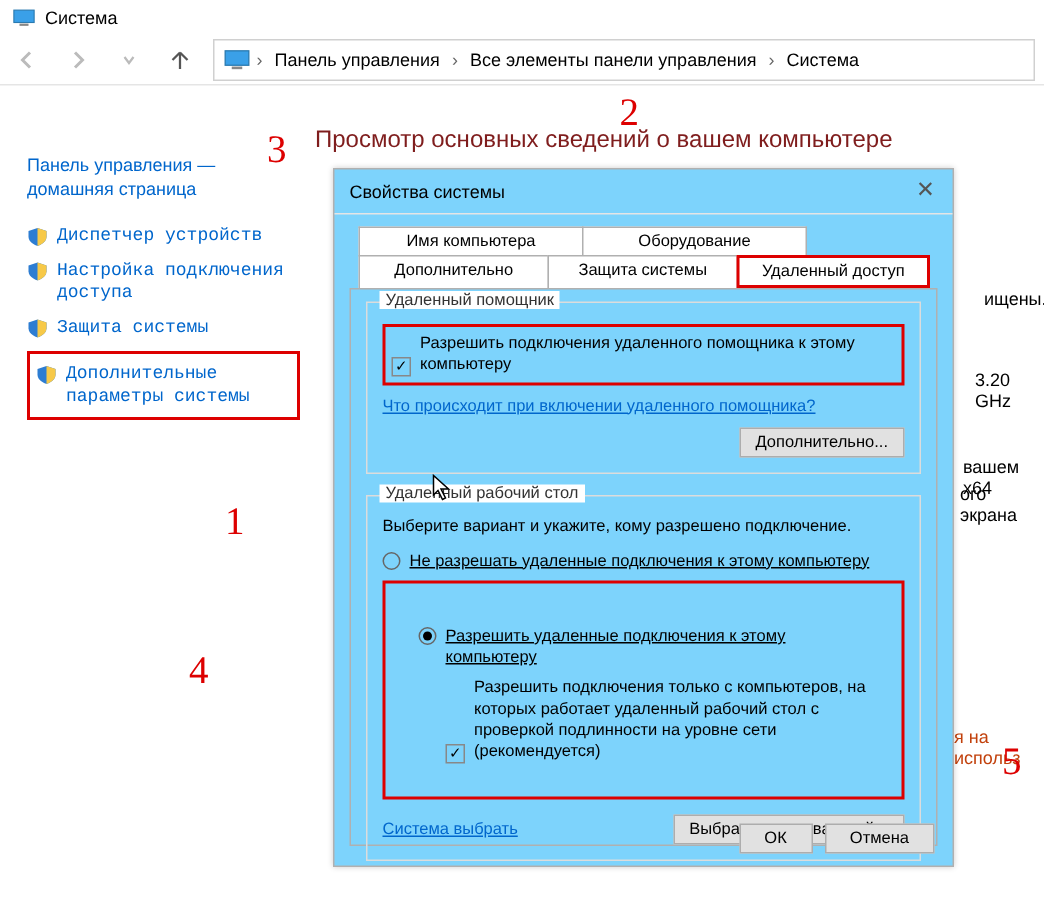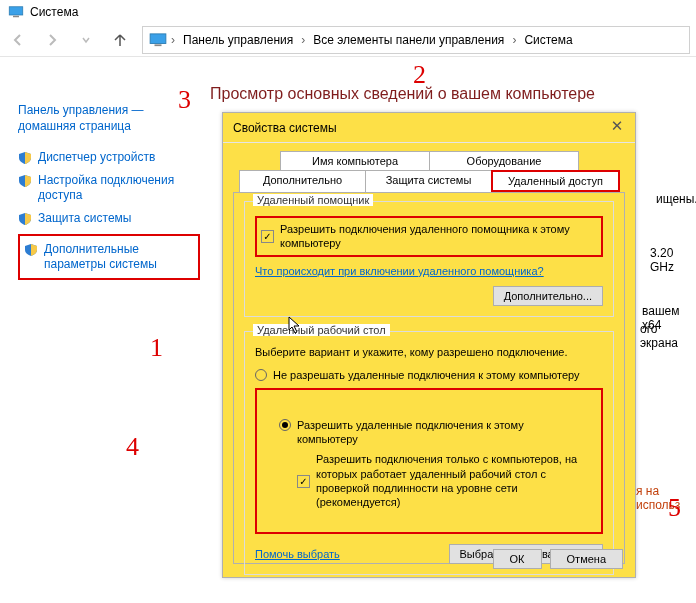--- a/index.html
+++ b/index.html
@@ -66,20 +66,21 @@
     line-height: 1.3;
     margin-bottom: 12px;
     display:block;
     margin-top:32px;
   }
   .side-item {
     display: flex; align-items: flex-start; gap: 6px;
     color: #0066cc;
     padding: 4px 0;
     line-height: 1.25;
+    font-family: Liberation Mono, monospace;
   }
   .shield {
     width: 14px; height: 14px; flex-shrink:0; margin-top:1px;
   }
   .side-item.framed {
     border: 2px solid #d00;
     padding: 6px 4px;
     margin-top: 4px;
   }
   
@@ -95,21 +96,21 @@
     top: 28px;
     left: 0;
   }
   
   .dialog {
     position: absolute;
     left: 222px;
     top: 112px;
     width: 414px;
     height: 466px;
-    background: #fde047;
+    background: #7dd3fc;
     border: 1px solid #b0b0b0;
     box-shadow: 0 0 4px rgba(0,0,0,.2);
     z-index: 5;
   }
   .dlg-title {
     height: 30px;
     display:flex; align-items:center;
     padding: 0 10px;
     font-size: 12px;
     border-bottom: 1px solid #e5e5e5;
@@ -131,21 +132,21 @@
   }
   .tab {
     border: 1px solid #b0b0b0;
     border-bottom: none;
     padding: 3px 10px;
     font-size: 11px;
     background: #fff;
     margin-right: -1px;
     position: relative;
   }
-  .tab-row.row1 { justify-content: center; }
+  .tab-row.row1 { justify-content: flex-start; }
   .tab-row.row1 .tab { width: 150px; text-align:center; }
   .tab-row.row2 .tab { flex:1; text-align:center; }
   .tab.selected {
     border: 2px solid #d00;
     z-index: 2;
   }
   .tab-body {
     border: 1px solid #b0b0b0;
     margin: 0 10px;
     height: 372px;
@@ -161,21 +162,21 @@
   }
   .group > .legend {
     position: absolute;
     top: -8px; left: 8px;
     background: #fff;
     padding: 0 4px;
     font-size: 11px;
     color: #333;
   }
   .chk-row {
-    display:flex; align-items:center; gap:6px;
+    display:flex; align-items:flex-end; gap:6px;
     font-size: 11px;
     line-height: 1.3;
   }
   .chk {
     width:13px; height:13px;
     border:1px solid #888;
     display:flex; align-items:center; justify-content:center;
     font-size:10px;
     margin-top:1px;
     flex-shrink:0;
@@ -195,20 +196,21 @@
     padding: 3px 10px;
     font-size: 11px;
     display:inline-block;
   }
   .btn-row-right { text-align:right; margin-top: 8px; }
   .radio-row {
     display:flex; align-items:flex-start; gap:6px;
     font-size: 11px;
     margin: 6px 0;
     line-height:1.3;
+    text-decoration:underline;
   }
   .radio {
     width:12px; height:12px; border:1px solid #666; border-radius:50%;
     display:flex; align-items:center; justify-content:center;
     flex-shrink:0; margin-top:1px;
   }
   .radio.sel::after { content:""; width:6px; height:6px; background:#000; border-radius:50%; }
   .red-group {
     border: 2px solid #d00;
     padding: 22px;
@@ -385,21 +387,21 @@
           <label class="radio-row">
             <span class="radio sel"></span>
             <span>Разрешить удаленные подключения к этому компьютеру</span>
           </label>
           <label class="chk-row sub-chk">
             <span class="chk checked"></span>
             <span>Разрешить подключения только с компьютеров, на которых работает удаленный рабочий стол с проверкой подлинности на уровне сети (рекомендуется)</span>
           </label>
         </div>
         <div style="display:flex; justify-content:space-between; align-items:center; margin-top:10px;">
-          <a class="link" style="margin-top:0;">Помочь выбрать</a>
+          <a class="link" style="margin-top:0;">Система выбрать</a>
           <span class="btn">Выбрать пользователей...</span>
         </div>
       </div>
     </div>
   </div>
   <div class="dlg-buttons">
     <span class="btn">ОК</span>
     <span class="btn">Отмена</span>
   </div>
 </div>

